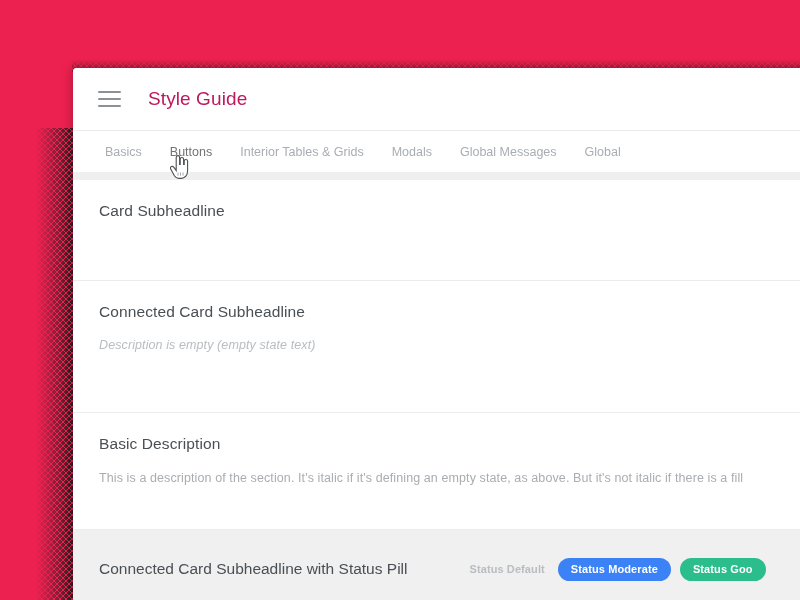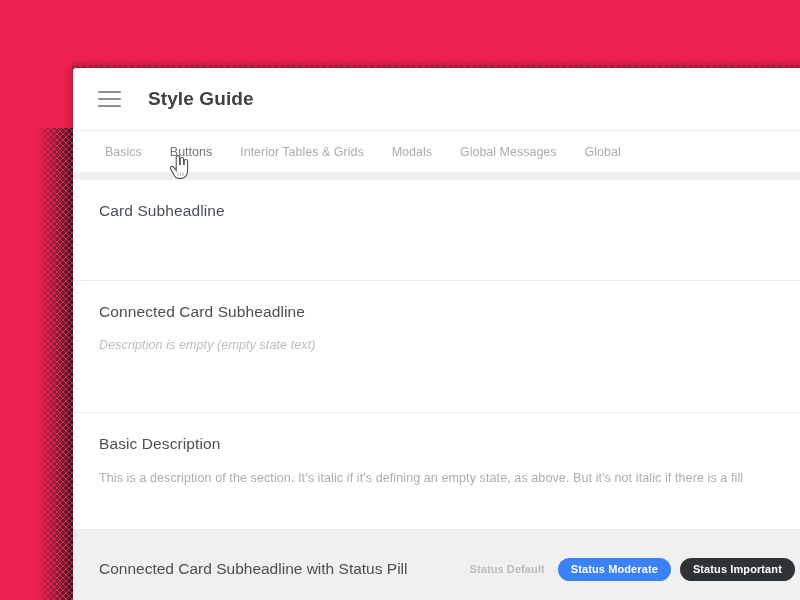--- a/index.html
+++ b/index.html
@@ -54,21 +54,21 @@
   }
   .hamburger{
     width:36px; height:36px;
     display:flex; flex-direction:column; justify-content:center;
     align-items:center; gap:5px; cursor:pointer;
   }
   .hamburger span{
     display:block; width:23px; height:2px; background:#8c9196; border-radius:1px;
   }
   .app-title{
-    margin-left:21px; font-size:19px; color:#404040; font-weight:700;
+    margin-left:21px; font-size:19px; color:#be185d; font-weight:400;
     letter-spacing:.1px;
   }
 
   
   .tab-bar{
     height:42px; background:#fff;
     border-top:1px solid #ececec;
     display:flex; align-items:center;
     padding-left:18px; gap:0;
     position:relative;
@@ -179,20 +179,19 @@
       <div class="section s3">
         <div class="subheadline">Basic Description</div>
         <div class="basic-desc">This is a description of the section. It's italic if it's defining an empty state, as above. But it's not italic if there is a fill</div>
       </div>
 
       <div class="section s4">
         <div class="pill-row">
           <div class="pill-title">Connected Card Subheadline with Status Pill</div>
           <span class="pill default">Status Default</span>
           <span class="pill moderate">Status Moderate</span>
-          <span class="pill important">Status Important</span>
           <span class="pill good">Status Goo</span>
         </div>
       </div>
 
     </div>
   </div>
 </div>
 
 </body></html>

